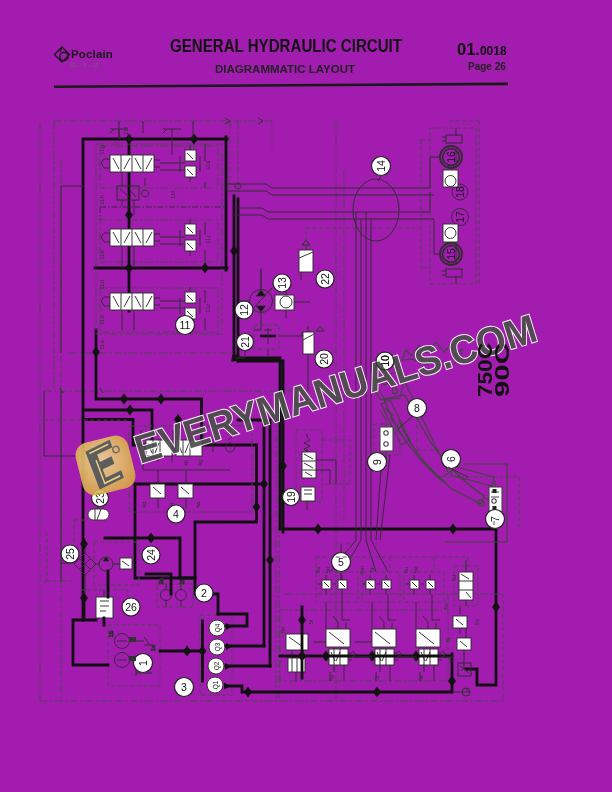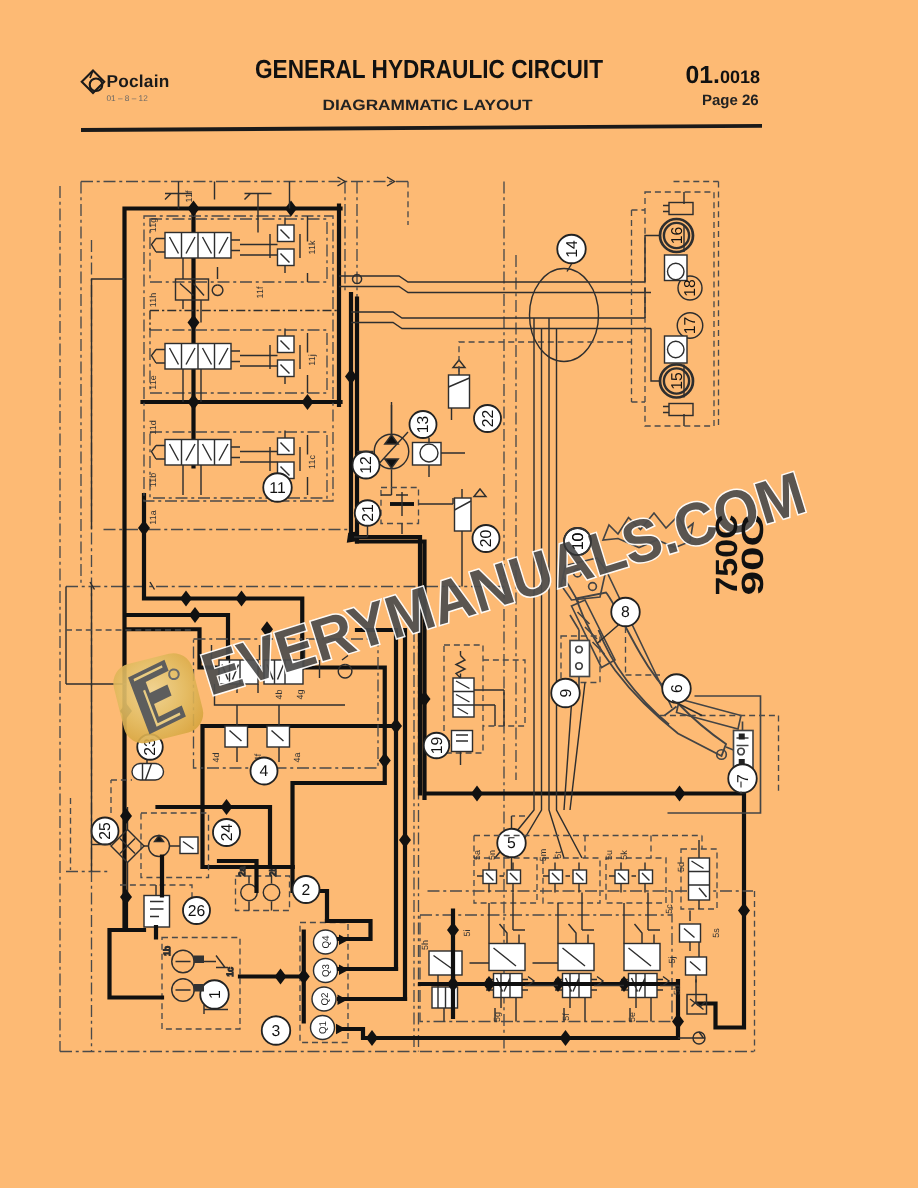--- a/index.html
+++ b/index.html
@@ -1,16 +1,16 @@
 <!DOCTYPE html>
 <html><head><meta charset="utf-8">
 <style>
 html,body{margin:0;padding:0;background:#fff;width:612px;height:792px;overflow:hidden}
 body{font-family:"Liberation Sans",sans-serif}
-#page{position:relative;width:612px;height:792px;background:#fdba74}
+#page{position:relative;width:612px;height:792px;background:#a21caf}
 svg{position:absolute;left:0;top:0}
 .t{stroke:#101010;stroke-width:2.8;fill:none;stroke-linecap:square}
 .n{stroke:#2e2e2e;stroke-width:0.95;fill:none}
 .n2{stroke:#444;stroke-width:1.1;fill:none}
 .d{stroke:#4a4a4a;stroke-width:0.9;fill:none;stroke-dasharray:4 2.6}
 .dd{stroke:#4a4a4a;stroke-width:0.9;fill:none;stroke-dasharray:8 2.5 2 2.5}
 .nc{stroke:#222;stroke-width:1.2;fill:#fff}
 .nt{font:10.5px "Liberation Sans",sans-serif;fill:#111;text-anchor:middle}
 .lb{font:6px "Liberation Sans",sans-serif;fill:#333;text-anchor:middle}
 </style></head>

